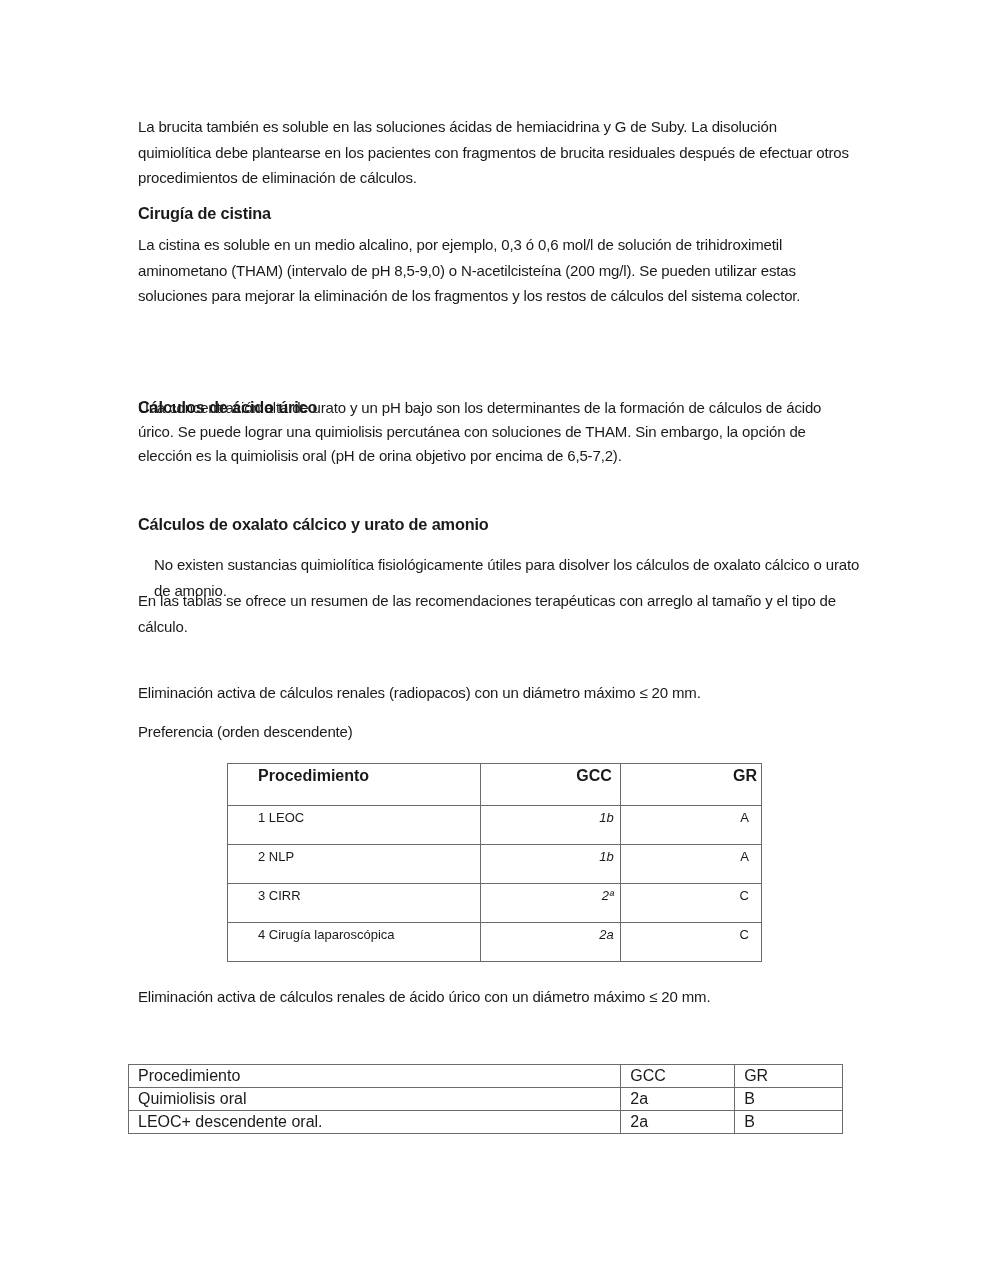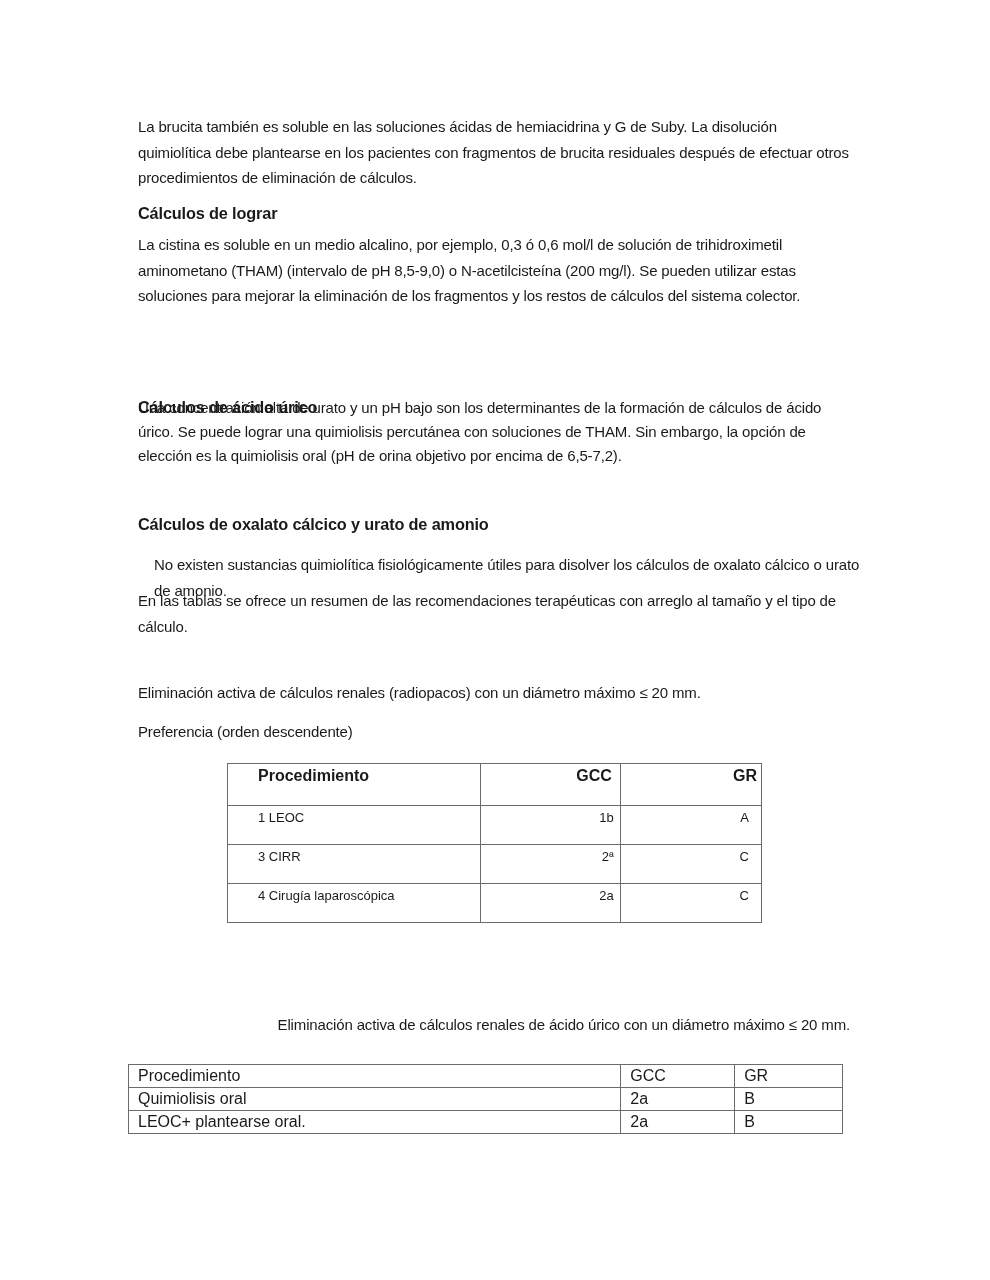--- a/index.html
+++ b/index.html
@@ -13,34 +13,34 @@
   #t1 { left: 227px; top: 763px; width: 535px; }
   #t1 td, #t1 th { border: 1.5px solid #6b6b6b; vertical-align: top; padding: 0; }
   #t1 th { font-size: 16px; font-weight: bold; height: 38px; padding-top: 3px; }
   #t1 td { font-size: 13px; height: 34px; padding-top: 4px; }
   #t1 .c1 { width: 230px; padding-left: 30px; text-align: left; }
   #t1 .c2 { width: 137px; text-align: right; padding-right: 8px; }
   #t1 .c3 { width: 136px; text-align: right; padding-right: 6px; }
   #t1 th.c2 { padding-right: 8px; }
   #t1 th.c3 { padding-right: 4px; }
   #t1 tr.last td { height: 64px; }
-  #t1 td.c2 { padding-right: 6px; }
+  #t1 td.c2 { padding-right: 6px; font-style: italic; }
   #t1 td.c3 { padding-right: 12px; }
 
   #t2 { left: 128px; top: 1064px; width: 715px; }
   #t2 td { border: 1px solid #6b6b6b; font-size: 16px; height: 22px; padding: 0 0 0 9px; vertical-align: middle; }
   #t2 .c1 { width: 483px; }
   #t2 .c2 { width: 104px; }
   #t2 .c3 { width: 98px; }
 </style>
 </head>
 <body>
 
 <div class="p" style="top:114px;">La brucita también es soluble en las soluciones ácidas de hemiacidrina y G de Suby. La disolución quimiolítica debe plantearse en los pacientes con fragmentos de brucita residuales después de efectuar otros procedimientos de eliminación de cálculos.</div>
-<div class="h" style="top:204px;">Cálculos de lograr</div>
+<div class="h" style="top:204px;">Cirugía de cistina</div>
 <div class="p" style="top:232px;">La cistina es soluble en un medio alcalino, por ejemplo, 0,3 ó 0,6 mol/l de solución de trihidroximetil aminometano (THAM) (intervalo de pH 8,5-9,0) o N-acetilcisteína (200 mg/l). Se pueden utilizar estas soluciones para mejorar la eliminación de los fragmentos y los restos de cálculos del sistema colector.</div>
 <div class="h" style="top:358px;margin-top:40px;">Cálculos de ácido úrico</div>
 <div class="p tight" style="top:396px;">Una concentración alta de urato y un pH bajo son los determinantes de la formación de cálculos de ácido úrico. Se puede lograr una quimiolisis percutánea con soluciones de THAM. Sin embargo, la opción de elección es la quimiolisis oral (pH de orina objetivo por encima de 6,5-7,2).</div>
 <div class="h" style="top:515px;text-align:center;">Cálculos de oxalato cálcico y urato de amonio</div>
 <div class="p" style="top:552px;margin-left:16px;">No existen sustancias quimiolítica fisiológicamente útiles para disolver los cálculos de oxalato cálcico o urato de amonio.</div>
 <div class="p" style="top:588px;">En las tablas se ofrece un resumen de las recomendaciones terapéuticas con arreglo al tamaño y el tipo de cálculo.</div>
 <div class="p" style="top:680px;">Eliminación activa de cálculos renales (radiopacos) con un diámetro máximo ≤ 20 mm.</div>
 <div class="p" style="top:719px;">Preferencia (orden descendente)</div>
 
 <table id="t1">
@@ -49,45 +49,50 @@
     <th class="c1">Procedimiento</th>
     <th class="c2">GCC</th>
     <th class="c3">GR</th>
   </tr>
   <tr>
     <td class="c1">1 LEOC</td>
     <td class="c2">1b</td>
     <td class="c3">A</td>
   </tr>
   <tr>
+    <td class="c1">2 NLP</td>
+    <td class="c2">1b</td>
+    <td class="c3">A</td>
+  </tr>
+  <tr>
     <td class="c1">3 CIRR</td>
     <td class="c2">2ª</td>
     <td class="c3">C</td>
   </tr>
   <tr>
     <td class="c1">4 Cirugía laparoscópica</td>
     <td class="c2">2a</td>
     <td class="c3">C</td>
   </tr>
 </tbody>
   </table>
 
-<div class="p" style="top:1012px;text-align:right;">Eliminación activa de cálculos renales de ácido úrico con un diámetro máximo ≤ 20 mm.</div>
+<div class="p" style="top:984px;">Eliminación activa de cálculos renales de ácido úrico con un diámetro máximo ≤ 20 mm.</div>
 
 <table id="t2">
   <tbody>
       <tr>
     <td class="c1">Procedimiento</td>
     <td class="c2">GCC</td>
     <td class="c3">GR</td>
   </tr>
   <tr>
     <td class="c1">Quimiolisis oral</td>
     <td class="c2">2a</td>
     <td class="c3">B</td>
   </tr>
   <tr>
-    <td class="c1">LEOC+ plantearse oral.</td>
+    <td class="c1">LEOC+ descendente oral.</td>
     <td class="c2">2a</td>
     <td class="c3">B</td>
   </tr>
 </tbody>
   </table>
 
 </body></html>

